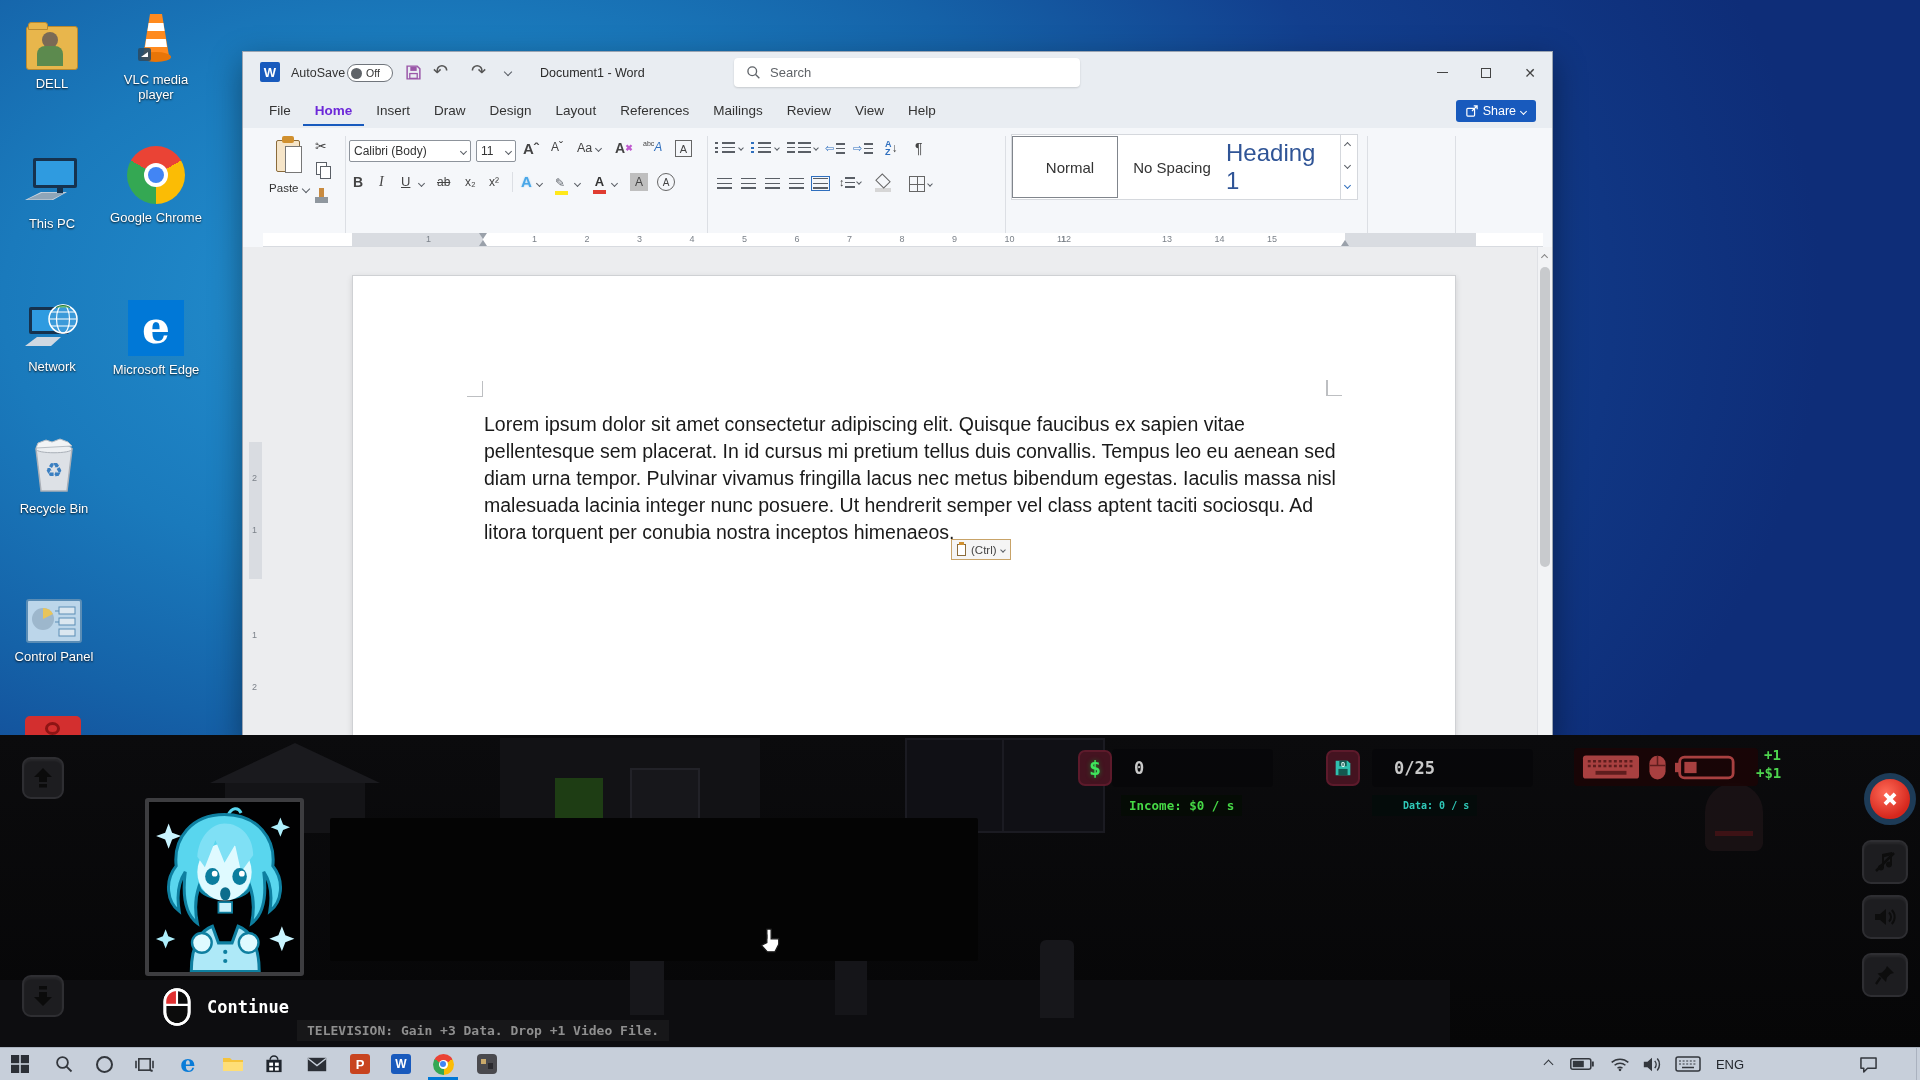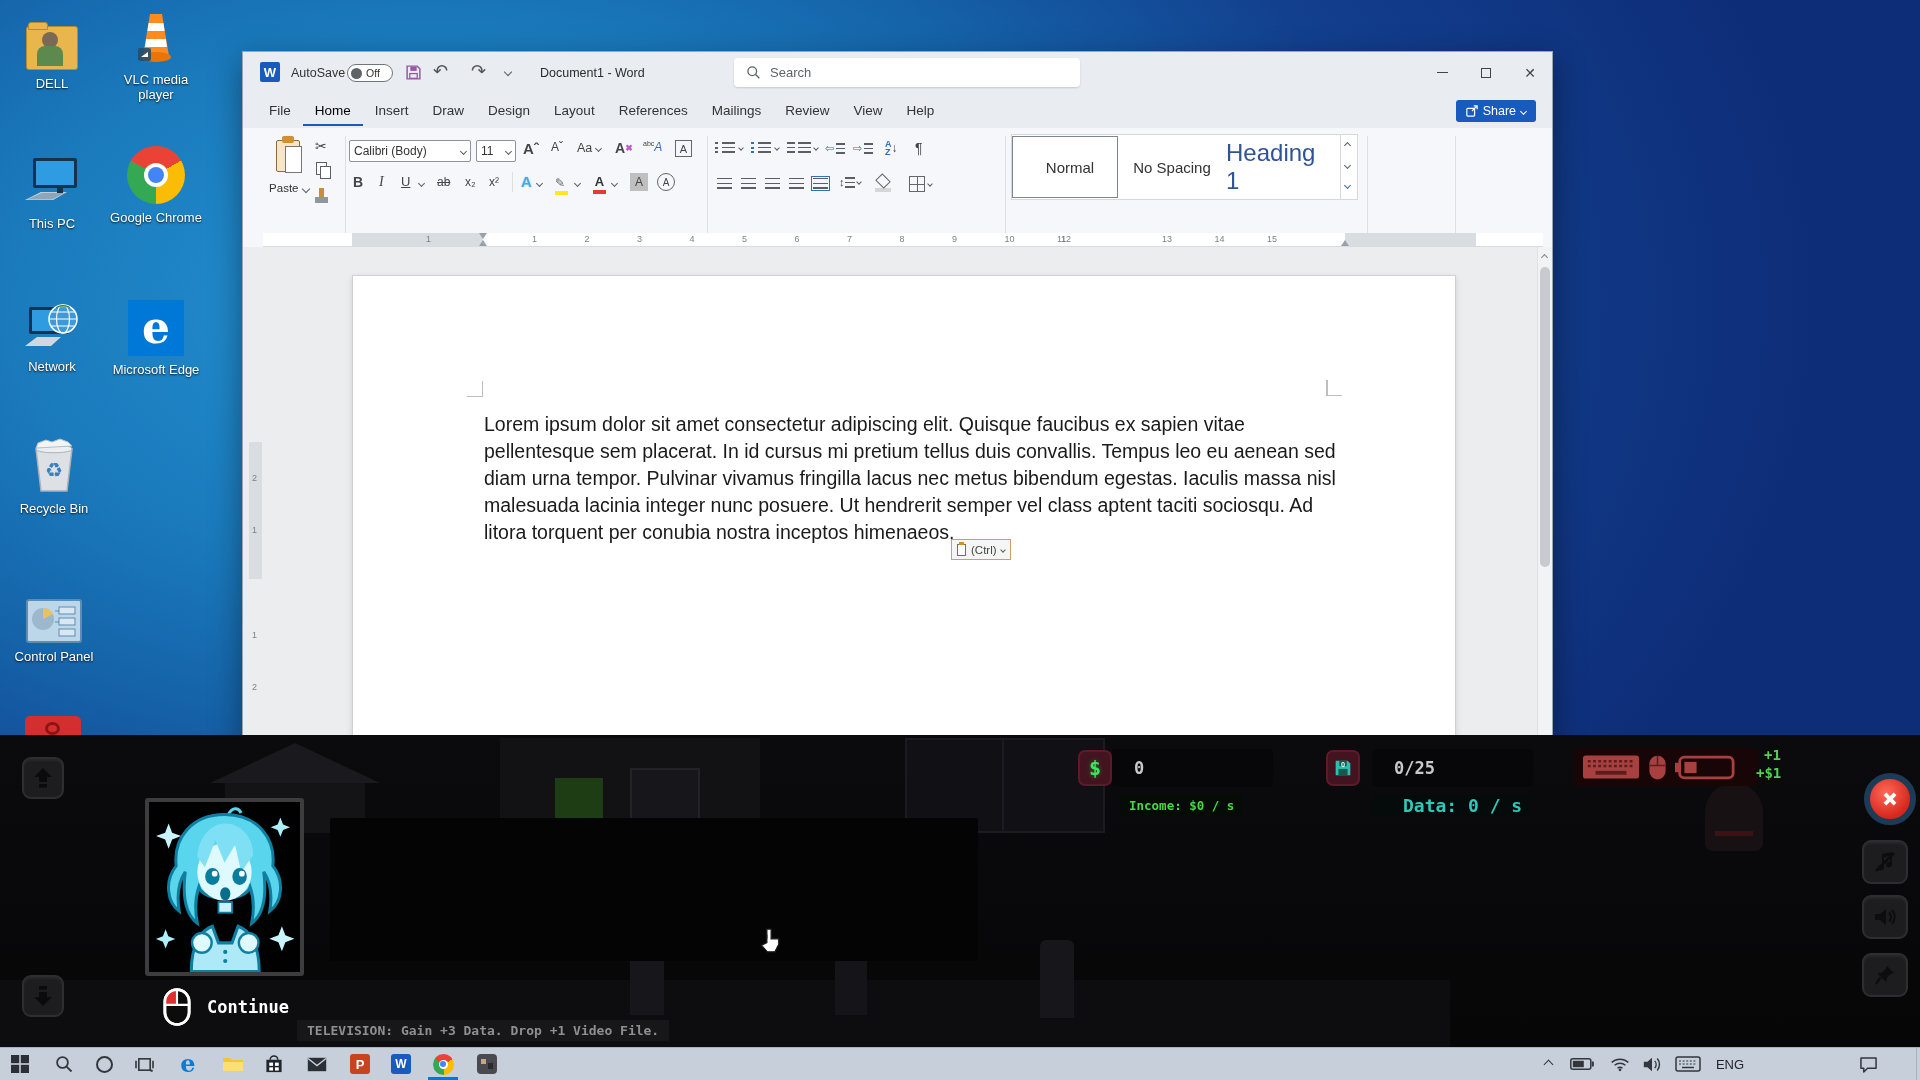--- a/index.html
+++ b/index.html
@@ -15,21 +15,21 @@
   .dicon { position:absolute; width:104px; text-align:center; cursor:pointer; }
   .dicon .art { height:58px; display:flex; align-items:flex-end; justify-content:center; }
   .dicon .lbl { margin:6px auto 0; width:92px; font-size:13px; line-height:15px; color:#fff; text-shadow:0 1px 2px rgba(0,0,0,.85); }
   
   #word { position:absolute; left:242px; top:51px; width:1311px; height:690px; background:#e9edf2; box-shadow:0 10px 30px rgba(0,0,0,.4); border:1px solid #9aa4b2; overflow:hidden; }
   .titlebar { position:absolute; left:0; top:0; width:100%; height:41px; background:#e9edf2; }
   .tb-txt { font-size:12.5px; color:#333; }
   .wbtn { width:44px; height:41px; display:flex; align-items:center; justify-content:center; }
   .tabrow { position:absolute; left:0; top:41px; width:100%; height:35px; }
   .rtab { font-size:13.5px; color:#333; padding:8px 12px 6px; cursor:pointer; }
-  .rtab.active { color:#000000; font-weight:normal; border-bottom:2.5px solid #185abd; }
+  .rtab.active { color:#6d28d9; font-weight:bold; border-bottom:2.5px solid #185abd; }
   .ribbon { position:absolute; left:0; top:76px; width:100%; height:154px; background:#f5f7fa; border-bottom:1px solid #d0d4da; }
   .gsep { position:absolute; top:8px; width:1px; height:120px; background:#dcdfe4; }
   .glabel { position:absolute; top:133px; font-size:11px; color:#5a5f66; width:100%; text-align:center; }
   .ric { font-size:12px; color:#444; display:inline-flex; align-items:center; justify-content:center; cursor:pointer; }
   .combo { background:#fff; border:1px solid #8d939b; border-radius:2px; font-size:12px; color:#333; display:flex; align-items:center; padding:0 4px; height:22px; }
   .lines3 { width:13px; height:11px; background:repeating-linear-gradient(to bottom,#5a5f66 0 1.5px, transparent 1.5px 4.7px); }
   .dlg-l { width:9px; height:9px; border-right:1.5px solid #8a8f96; border-bottom:1.5px solid #8a8f96; position:absolute; top:135px; }
   .stylecell { height:62px; display:flex; align-items:center; justify-content:center; font-size:15px; color:#333; cursor:pointer; background:#fff; }
   
   .docarea { position:absolute; left:0; top:195px; width:100%; height:495px; background:#ecedef; }
@@ -486,21 +486,21 @@
     </div>
     <div class="ab f" style="left:1326px; top:15px; width:34px; height:36px; background:#441320; border:2px solid #5d1a2b; border-radius:7px; justify-content:center;">
       <svg width="22" height="22" viewBox="0 0 24 24">
           <path d="M4 4 h13 l3 3 v13 H4 Z" fill="#2fbfae"></path>
           <rect x="8" y="4" width="8" height="6" fill="#14584f"></rect>
           <rect x="7" y="13" width="10" height="7" fill="#14584f"></rect>
           <text x="12" y="11" font-size="8" f="" fill="#eafffb" text-anchor="middle" font-weight="bold">0</text>
         </svg>
     </div>
     <div class="ab f" style="left:1372px; top:60px; height:21px; background:rgba(4,12,11,.85); padding:0 8px;">
-      <span class="px" style="font-size:18px;color:#2fc8b8;padding-left:23px;">Data: 0 / s</span>
+      <span class="px" style="font-size:10px;color:#2fc8b8;padding-left:23px;">Data: 0 / s</span>
     </div>
 
     <div class="hudbox f" style="left:1574px; top:13px; width:184px; background:rgba(26,5,6,.92); padding:0 8px; gap:8px;">
       <span style="display:inline-flex;">
         <svg width="58" height="26" viewBox="0 0 60 26">
             <rect x="1" y="1" width="58" height="24" rx="3" fill="#a84040"></rect>
             <path d="M6 7 h48 M6 12 h48" stroke="#5e1d1d" stroke-width="2.6" stroke-dasharray="3 2.4"></path>
             <rect x="14" y="17" width="32" height="4" fill="#5e1d1d"></rect>
           </svg>
       </span>

